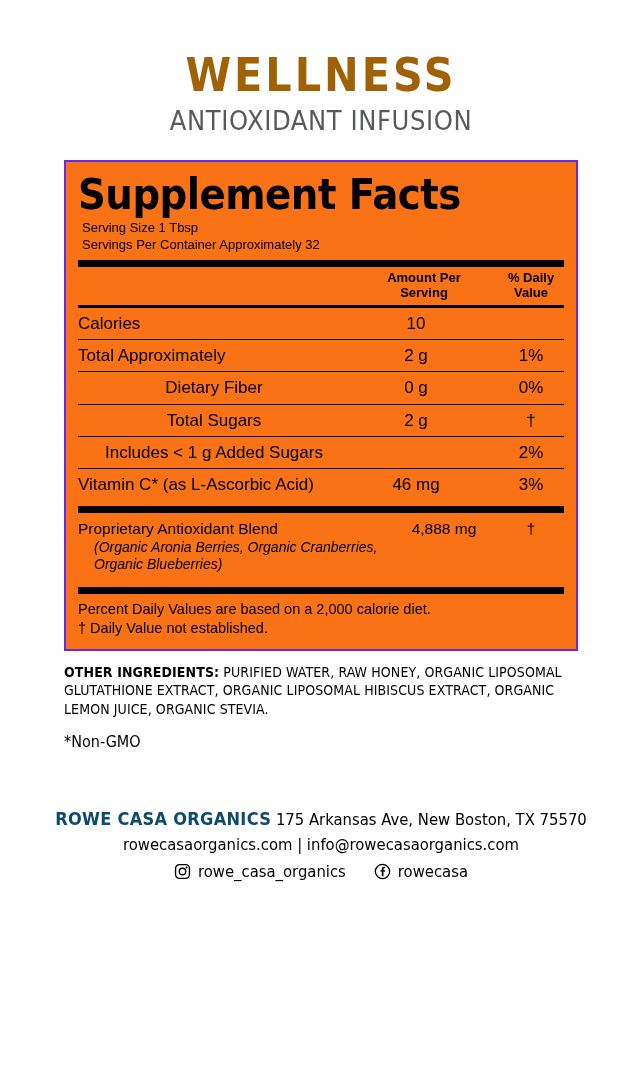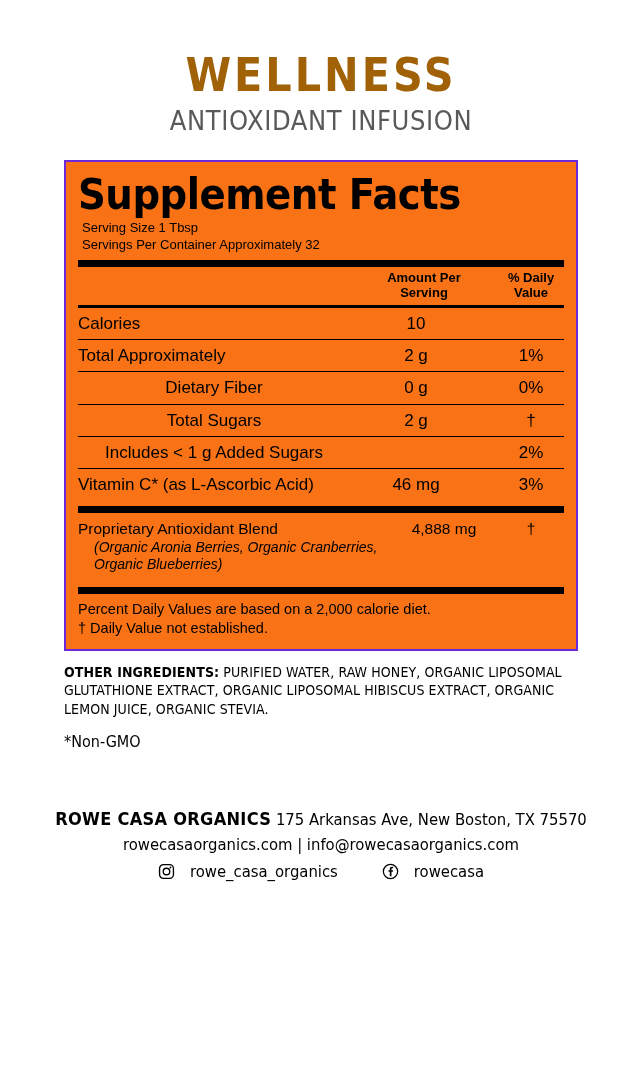--- a/index.html
+++ b/index.html
@@ -158,37 +158,37 @@
     font-family: "DejaVu Sans Condensed", "Liberation Sans", sans-serif;
   }
   .footer-line1 {
     font-size: 17px;
     line-height: 1.3;
   }
   .footer-brand {
     font-weight: bold;
     letter-spacing: 0.3px;
     font-size: 18px;
-    color: #000000;
+    color: #0c4a6e;
   }
   .footer-addr {
     font-size: 16.5px;
   }
   .footer-line2 {
     font-size: 16.5px;
     line-height: 1.45;
     margin-top: 2px;
   }
   .footer-social {
     margin-top: 5px;
     font-size: 16.5px;
     display: flex;
     align-items: center;
     justify-content: center;
-    gap: 15px;
+    gap: 7px;
   }
   .ico {
     display: inline-flex;
     align-items: center;
     justify-content: center;
     width: 17px;
     height: 17px;
     vertical-align: -3px;
   }
   .social-gap { display: inline-block; width: 14px; }

